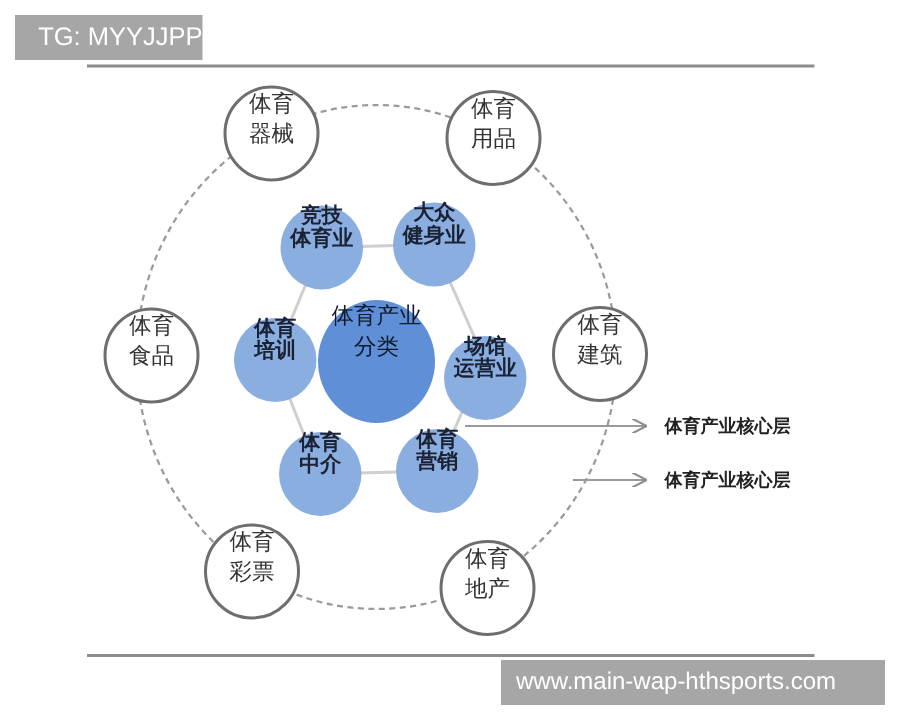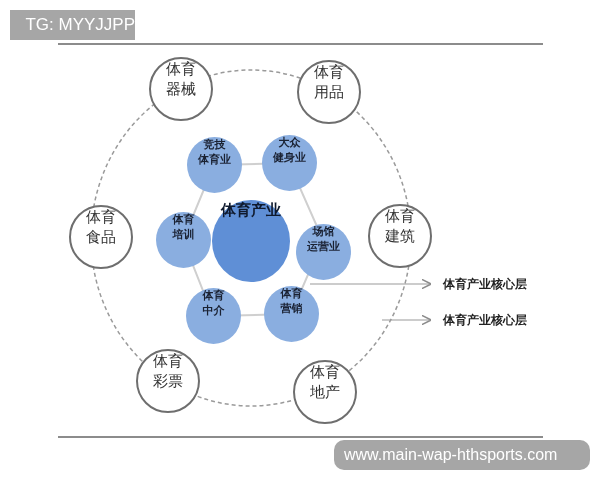--- a/index.html
+++ b/index.html
@@ -1,27 +1,27 @@
 <!DOCTYPE html>
 <html><head>
 <meta charset="utf-8">
 <style>
   html, body { margin:0; padding:0; background:#ffffff; }
   body { width:600px; height:480px; position:relative; overflow:hidden; font-family:"DejaVu Sans", sans-serif; }
   .wm { position:absolute; background:#a6a6a6; color:#ffffff; font-family:"Liberation Sans", sans-serif; box-sizing:border-box; white-space:nowrap; }
   .wm-top { left:10px; top:10px; width:125px; height:30px; font-size:17px; line-height:30px; padding-left:10px;text-align:right; }
-  .wm-bottom { left:334px; top:440px; width:256px; height:30px; font-size:16px; line-height:30px; padding-left:10px;border-radius:10px; }
+  .wm-bottom { left:334px; top:440px; width:256px; height:30px; font-size:16px; line-height:30px; padding-left:10px; }
   .rule { position:absolute; left:58px; width:485px; height:2px; background:#8c8c8c; }
   .rule-top { top:43px; }
   .rule-bottom { top:436px; }
   svg.diagram { position:absolute; left:0; top:0; }
   .node { position:absolute; border-radius:50%; box-sizing:border-box; display:flex; align-items:flex-start; justify-content:center; text-align:center; }
   .outer { width:64px; height:64px; background:#ffffff; border:2px solid #6e6e6e; color:#333333; font-size:15px; line-height:20px; }
-  .inner { width:55px; height:56px; background:#8aaee0; color:#1a2233; font-size:11px; font-weight:bold; line-height:15px; }
-  .center { width:78px; height:82px; background:#5f8fd6; color:#0f1a2e; font-size:15px; font-weight:bold; line-height:21px; }
+  .inner { width:55px; height:56px; background:#8aaee0; color:#1a2233; font-size:14px; font-weight:bold; line-height:15px; }
+  .center { width:78px; height:82px; background:#5f8fd6; color:#0f1a2e; font-size:15px; font-weight:normal; line-height:21px; }
   .node span { display:block; }
   .legend-label { position:absolute; font-size:12px; font-weight:bold; color:#222222; white-space:nowrap; }
 </style>
 </head>
 <body>
 
 <div class="wm wm-top">TG: MYYJJPP</div>
 <div class="rule rule-top"></div>
 
 <svg class="diagram" width="600" height="480">
@@ -109,20 +109,21 @@
 <div class="node inner" style="left:156px;top:212px;">
   <div>
       <span>体育</span>
       <span>培训</span>
     </div>
 </div>
 
 <div class="node center" style="left:212px;top:200px;">
   <div>
       <span>体育产业</span>
+      <span>分类</span>
     </div>
 </div>
 
 <div class="legend-label" style="left:443px;top:276px;text-align:right;">体育产业核心层</div>
 <div class="legend-label" style="left:443px;top:312px;">体育产业核心层</div>
 
 <div class="rule rule-bottom"></div>
 <div class="wm wm-bottom">www.main-wap-hthsports.com</div>
 
 </body></html>

